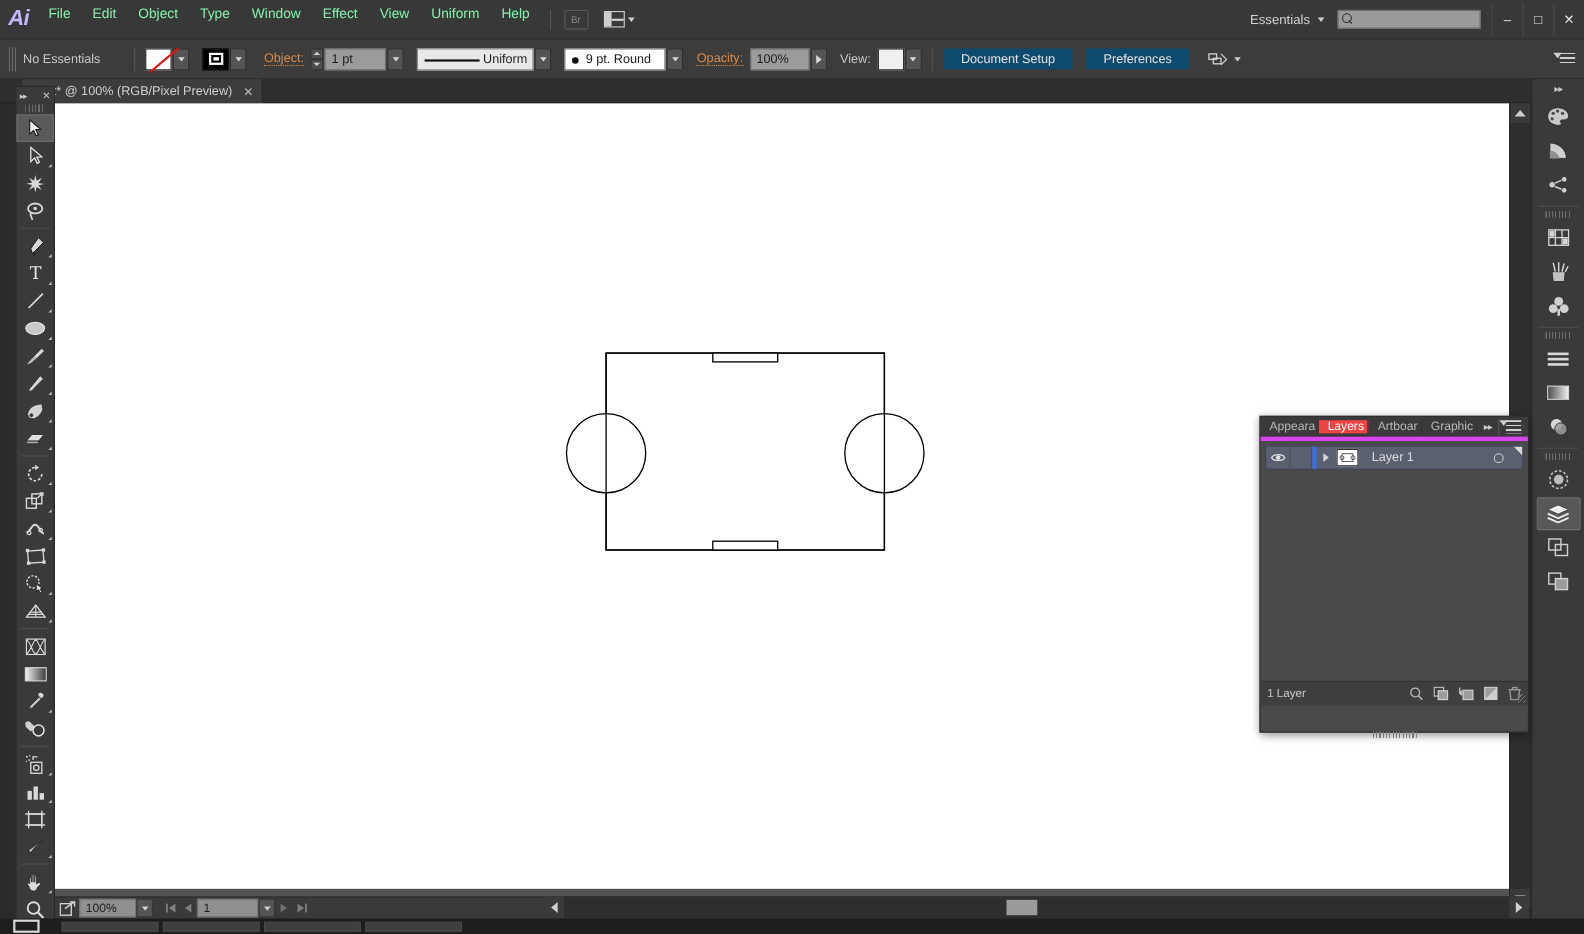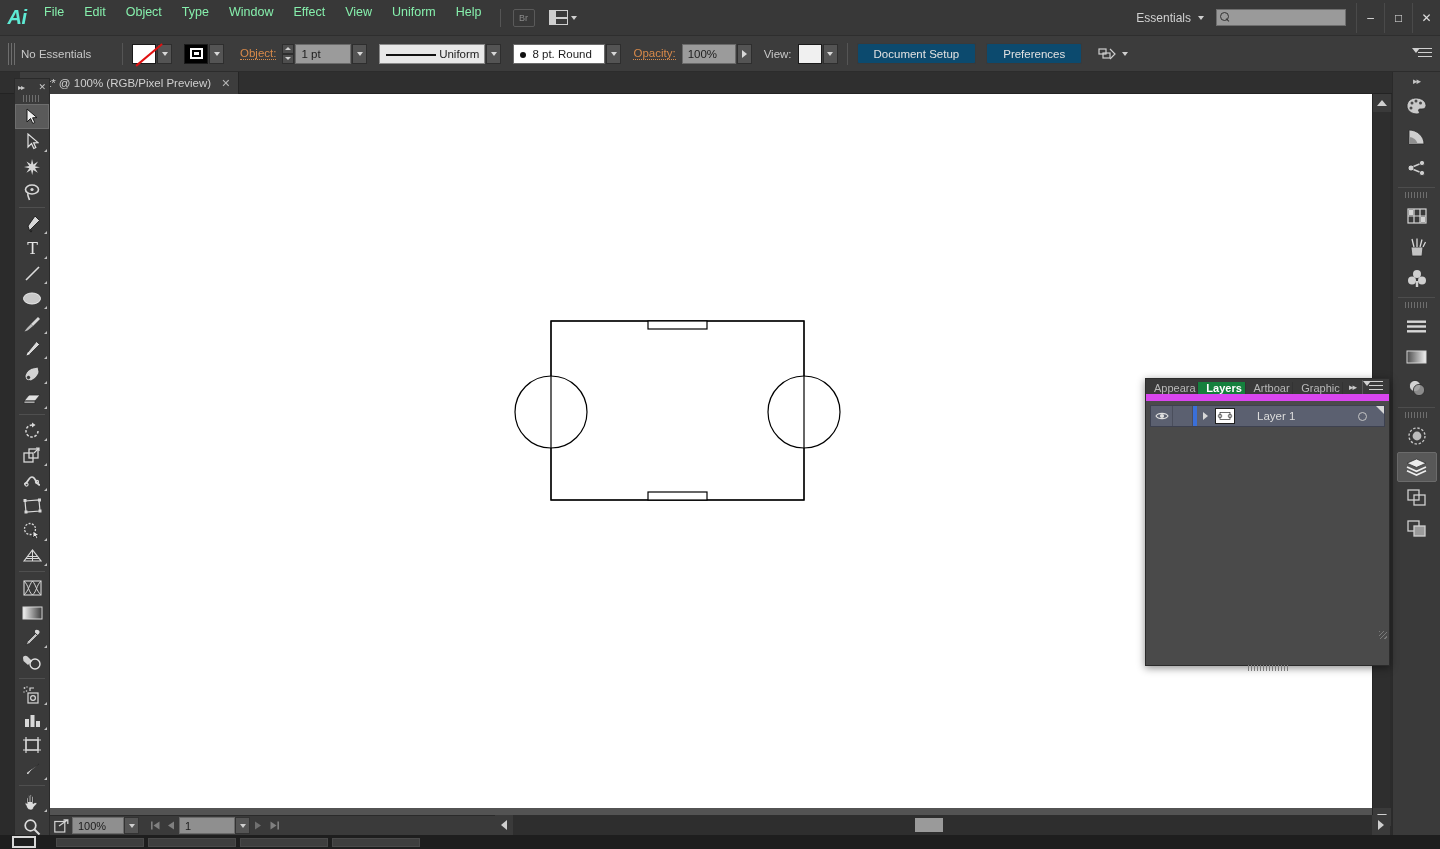--- a/index.html
+++ b/index.html
@@ -12,21 +12,21 @@
   #app { position: relative; width: 1440px; height: 849px; }
 
   
   .menubar {
     position: absolute; left: 0; top: 0; width: 1440px; height: 36px;
     background: #383838; display: flex; align-items: center;
     border-bottom: 1px solid #2e2e2e;
   }
   .ai-logo {
     width: 34px; height: 36px; display: flex; align-items: center; justify-content: center;
-    color: #5eead4; font-size: 20px; font-weight: bold; font-style: italic;
+    color: #c4b5fd; font-size: 20px; font-weight: bold; font-style: italic;
     letter-spacing: -0.5px;
   }
   .menu-item {
     padding: 0 10px; height: 48px; line-height: 36px;
     color: #86efac; font-size: 12.5px; cursor: default; white-space: nowrap;
   }
   .mb-sep { width: 1px; height: 18px; background: #555; margin: 0 8px; }
   .br-btn {
     width: 22px; height: 18px; border: 1px solid #5a5a5a; border-radius: 2px;
     color: #8a8a8a; font-size: 9px; display: flex; align-items: center; justify-content: center;
@@ -217,46 +217,46 @@
   .rd-icon.active { background: #585858; border:1px solid #6b6b6b; }
   .rd-div { height:1px; background:#4d4d4d; margin: 4px 5px; }
 
   
   .lpanel {
     position: absolute; left: 1145px; top: 378px; width: 245px; height: 288px;
     background: #4a4a4a; border: 1px solid #2b2b2b;
     box-shadow: 0 2px 8px rgba(0,0,0,.45);
   }
   .lp-tabs {
-    height: 22px; background: #3a3a3a; display: flex; align-items: flex-end;
-    border-bottom: 7px solid #d946ef;
+    height: 22px; background: #3a3a3a; display: flex; align-items: center;
+    border-bottom: 4px solid #d946ef;
   }
   .lp-tab {
     display:flex; align-items:center; padding: 0 8px; color:#b8b8b8; font-size:11px;
     max-width: 58px; overflow: hidden; white-space: nowrap; border-right:1px solid #333;
   }
-  .lp-tab.active { background: #15803d; color: #ffffff; font-weight: bold; }
+  .lp-tab.active { background: #ef4444; color: #ffffff; font-weight: normal; }
   .lp-tabs-right { margin-left:auto; display:flex; align-items:center; gap:6px; padding:0 6px; }
   .lp-chev { color:#cacaca; font-size:9px; letter-spacing:-1px; }
   .lp-vsep { width:1px;height:14px;background:#5a5a5a; }
 
   .lp-body { position: relative; height: 240px; background: #4a4a4a; padding: 4px; }
   .layer-row {
     height: 22px; background: #5b6070; border: 1px solid #3d4150;
     display: flex; align-items: center;
   }
   .lr-eye { width: 22px; display:flex;align-items:center;justify-content:center; border-right:1px solid #4a4e5c; height:100%; }
   .lr-lock { width: 20px; border-right:1px solid #4a4e5c; height:100%; }
   .lr-color { width: 4px; height: 100%; background: #3a6fd8; }
   .lr-disc { width: 16px; display:flex;align-items:center;justify-content:center; }
   .lr-thumb {
     width: 20px; height: 16px; background:#fff; border:1px solid #1f1f1f; margin-left:2px;
     display:flex;align-items:center;justify-content:center;
   }
-  .lr-name { color:#dcdcdc; font-size:11.5px; padding-left:22px; flex:1; }
+  .lr-name { color:#dcdcdc; font-size:11.5px; padding-left:12px; flex:1; }
   .lr-target { width: 24px; display:flex;align-items:center;justify-content:center; }
   .lr-circle { width:9px;height:9px;border:1.4px solid #c5c5c5;border-radius:50%; }
   .lr-corner { width:10px; display:flex;align-items:flex-start;justify-content:flex-end; align-self:flex-start;}
 
   .lp-footer {
     position:absolute; left:0; bottom:0; width:100%; height:22px; background:#3f3f3f;
     border-top:1px solid #333; display:flex; align-items:center; padding:0 6px;
   }
   .lpf-label { color:#c9c9c9; font-size:10.5px; }
   .lpf-icons { margin-left:auto; display:flex; align-items:center; gap:9px; }
@@ -399,21 +399,21 @@
       <span>Uniform</span>
     </div>
     <div class="dd-btn" style="height:20px">
         <span class="caret-d"></span>
       </div>
 
     <div style="width:12px"></div>
 
     <div class="field white" style="width:92px;position:relative;padding-left:18px">
       <span style="position:absolute;left:6px;top:7px;width:6px;height:6px;border-radius:50%;background:#111"></span>
-      <span>8 pt. Round</span>
+      <span>9 pt. Round</span>
     </div>
     <div class="dd-btn" style="height:20px">
         <span class="caret-d"></span>
       </div>
 
     <div style="width:12px"></div>
 
     <div class="stroke-link">Opacity:</div>
     <div class="field" style="width:54px">100%</div>
     <div class="dd-btn" style="height:20px">
@@ -861,20 +861,45 @@
         <div class="lr-target">
           <span class="lr-circle"></span>
         </div>
         <div class="lr-corner">
           <svg width="8" height="8" viewBox="0 0 8 8">
               <path d="M8 0 L8 8 L0 0 Z" fill="#d8d8d8"></path>
             </svg>
         </div>
       </div>
 
+      <div class="lp-footer">
+        <span class="lpf-label">1 Layer</span>
+        <span class="lpf-icons">
+          <svg width="13" height="13" viewBox="0 0 13 13">
+            <circle cx="5.5" cy="5.5" r="4" fill="none" stroke="#b8b8b8" stroke-width="1.2"></circle>
+            <line x1="8.5" y1="8.5" x2="12" y2="12" stroke="#b8b8b8" stroke-width="1.4"></line>
+          </svg>
+          <svg width="14" height="13" viewBox="0 0 14 13">
+            <rect x="0.8" y="0.8" width="8.5" height="8" fill="none" stroke="#b8b8b8" stroke-width="1.2"></rect>
+            <rect x="4.5" y="4" width="8.5" height="8" fill="#9d9d9d" stroke="#cfcfcf" stroke-width="1.1"></rect>
+          </svg>
+          <svg width="14" height="13" viewBox="0 0 14 13">
+            <rect x="4" y="3.5" width="9" height="8.5" fill="#9d9d9d" stroke="#cfcfcf" stroke-width="1.1"></rect>
+            <path d="M1 1 L1 6 L5 6 M1 6 L3 4 M1 6 L3 8" fill="none" stroke="#cfcfcf" stroke-width="1.1"></path>
+          </svg>
+          <svg width="13" height="13" viewBox="0 0 13 13">
+            <rect x="0.8" y="0.8" width="11" height="11" fill="#9d9d9d" stroke="#cfcfcf" stroke-width="1.2"></rect>
+            <path d="M11.8 0.8 L11.8 11.8 L0.8 11.8 Z" fill="#cfcfcf"></path>
+          </svg>
+          <svg width="12" height="13" viewBox="0 0 12 13">
+            <path d="M1.5 3 L10.5 3 L9.5 12 L2.5 12 Z" fill="none" stroke="#9a9a9a" stroke-width="1.2"></path>
+            <path d="M0.5 3 L11.5 3 M4 3 L4 1 L8 1 L8 3" fill="none" stroke="#9a9a9a" stroke-width="1.2"></path>
+          </svg>
+        </span>
+      </div>
       <span class="lp-resize"></span>
     </div>
     <span class="lp-bottomgrip"></span>
   </div>
 
   <div class="statusbar">
     <div class="sb-export">
       <svg width="15" height="14" viewBox="0 0 15 14">
         <rect x="0.8" y="2.5" width="10" height="10.5" fill="none" stroke="#d4d4d4" stroke-width="1.2"></rect>
         <path d="M5 7 L13.5 1 M9.5 1 L13.8 1 L13.8 5" fill="none" stroke="#d4d4d4" stroke-width="1.3"></path>

